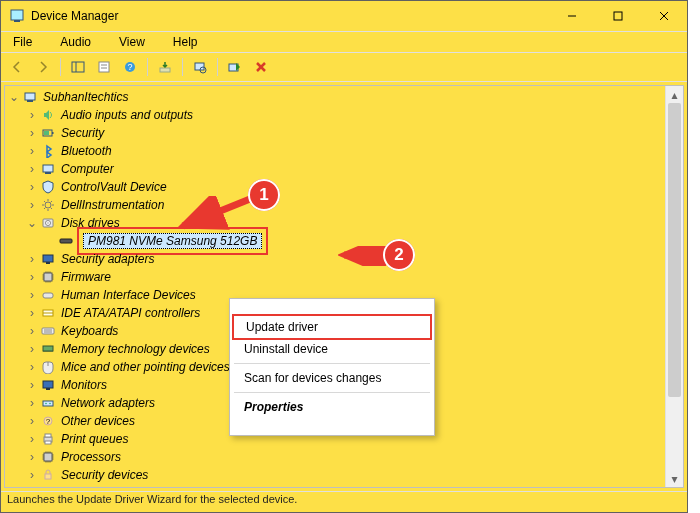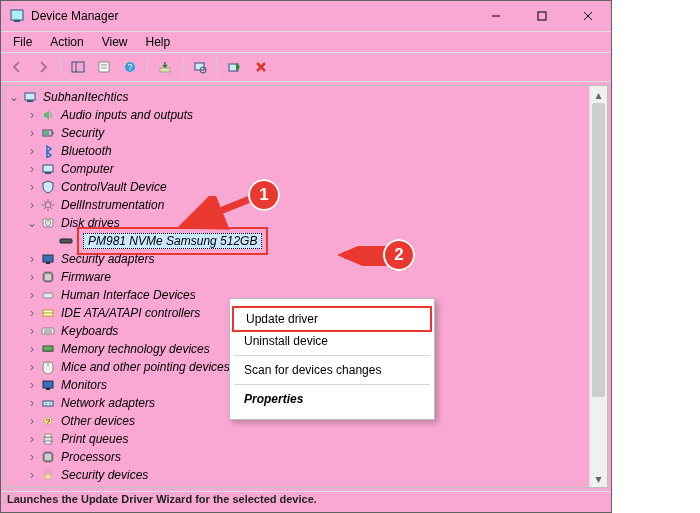--- a/index.html
+++ b/index.html
@@ -1,25 +1,25 @@
 <!DOCTYPE html>
 <html><head>
 <meta charset="utf-8">
 <style>
   html,body{margin:0;padding:0;font-family:"Segoe UI",Tahoma,sans-serif;font-size:12px;color:#000;background:#fff;}
-  .window{width:612px;height:513px;border:1px solid #606060;box-sizing:border-box;display:flex;flex-direction:column;position:relative;background:#f9a8d4;}
+  .window{width:688px;height:513px;border:1px solid #606060;box-sizing:border-box;display:flex;flex-direction:column;position:relative;background:#fde047;}
   
   .titlebar{height:30px;display:flex;align-items:center;padding:0 0 0 8px;border-bottom:1px solid #e0e0e0;}
   .titlebar .app-icon{width:16px;height:16px;margin-right:6px;display:inline-flex;align-items:center;justify-content:center;}
   .titlebar .title{flex:0 0 auto;}
   .titlebar .spacer{flex:1;}
   .winbtn{width:46px;height:30px;display:flex;align-items:center;justify-content:center;color:#000;}
   .winbtn svg{width:10px;height:10px;}
   
-  .menubar{height:20px;display:flex;align-items:center;padding:0 4px;gap:2px;}
+  .menubar{height:20px;display:flex;align-items:center;padding:0 4px;gap:12px;}
   .menuitem{padding:2px 8px;}
   
   .toolbar{height:28px;border-top:1px solid #e0e0e0;border-bottom:1px solid #e0e0e0;display:flex;align-items:center;padding:0 4px;gap:2px;}
   .tbtn{width:22px;height:22px;display:flex;align-items:center;justify-content:center;border:1px solid transparent;border-radius:2px;}
   .tbtn.disabled{opacity:.4;}
   .tsep{width:1px;height:18px;background:#d0d0d0;margin:0 3px;}
   
   .content{flex:1;border:1px solid #bfbfbf;margin:3px;padding:2px 0;overflow:hidden;position:relative;}
   .tree{padding-left:2px;}
   .node{display:flex;align-items:center;height:18px;white-space:nowrap;}
@@ -30,23 +30,23 @@
   .i1{width:18px;}
   .i2{width:36px;}
   .sel-box{border:2px solid #e8382f;padding:4px;}
   .sel-inner{display:inline-block;background:#cce8ff;border:1px dotted #000;padding:0 2px;line-height:14px;}
   
   .vscroll{position:absolute;right:0;top:0;bottom:0;width:17px;background:#f0f0f0;border-left:1px solid #e0e0e0;}
   .vscroll .arrow{height:17px;display:flex;align-items:center;justify-content:center;color:#666;}
   .vscroll .track{position:absolute;top:17px;bottom:17px;left:0;right:0;}
   .vscroll .thumb{position:absolute;left:2px;right:2px;top:0;height:80%;background:#cdcdcd;border-radius:2px;}
   
-  .status{height:18px;border-top:1px solid #e0e0e0;padding:1px 6px;font-size:11px;color:#222;font-weight:bold;}
-  
-  .ctxmenu{position:absolute;left:224px;top:212px;width:200px;background:#fff;border:1px solid #bcbcbc;box-shadow:3px 3px 6px rgba(0,0,0,.25);padding:9px 2px;font-size:12px;z-index:5;}
+  .status{height:18px;border-top:1px solid #e0e0e0;padding:1px 6px;font-size:11px;color:#222;}
+  
+  .ctxmenu{position:absolute;left:224px;top:212px;width:200px;background:#fff;border:1px solid #bcbcbc;box-shadow:3px 3px 6px rgba(0,0,0,.25);padding:17px 2px;font-size:12px;z-index:5;}
   .ctxitem{padding:4px 12px;}
   .ctxitem.bold{font-weight:700;font-style:italic;}
   .ctxsep{height:1px;background:#d8d8d8;margin:3px 2px;}
   .ctx-hl{border:2px solid #e8382f;margin:-2px 0;}
   
   .ann-badge{position:absolute;width:32px;height:32px;border-radius:50%;background:#e8382f;color:#fff;font-weight:700;font-size:17px;display:flex;align-items:center;justify-content:center;z-index:10;box-shadow:0 0 0 2px #fff inset;}
   .ann-arrow{position:absolute;z-index:9;}
 </style>
 </head>
 <body>
@@ -75,21 +75,21 @@
     <div class="winbtn">
         <svg viewBox="0 0 10 10">
           <line x1="1" y1="1" x2="9" y2="9" stroke="#000"></line>
           <line x1="9" y1="1" x2="1" y2="9" stroke="#000"></line>
         </svg>
       </div>
   </div>
 
   <div class="menubar">
     <span class="menuitem">File</span>
-    <span class="menuitem">Action</span>
+    <span class="menuitem">Audio</span>
     <span class="menuitem">View</span>
     <span class="menuitem">Help</span>
   </div>
 
   <div class="toolbar">
     <div class="tbtn disabled">
         <svg width="14" height="14" viewBox="0 0 14 14">
           <path d="M9 2 L4 7 L9 12" fill="none" stroke="#000" stroke-width="1.5"></path>
         </svg>
       </div>

